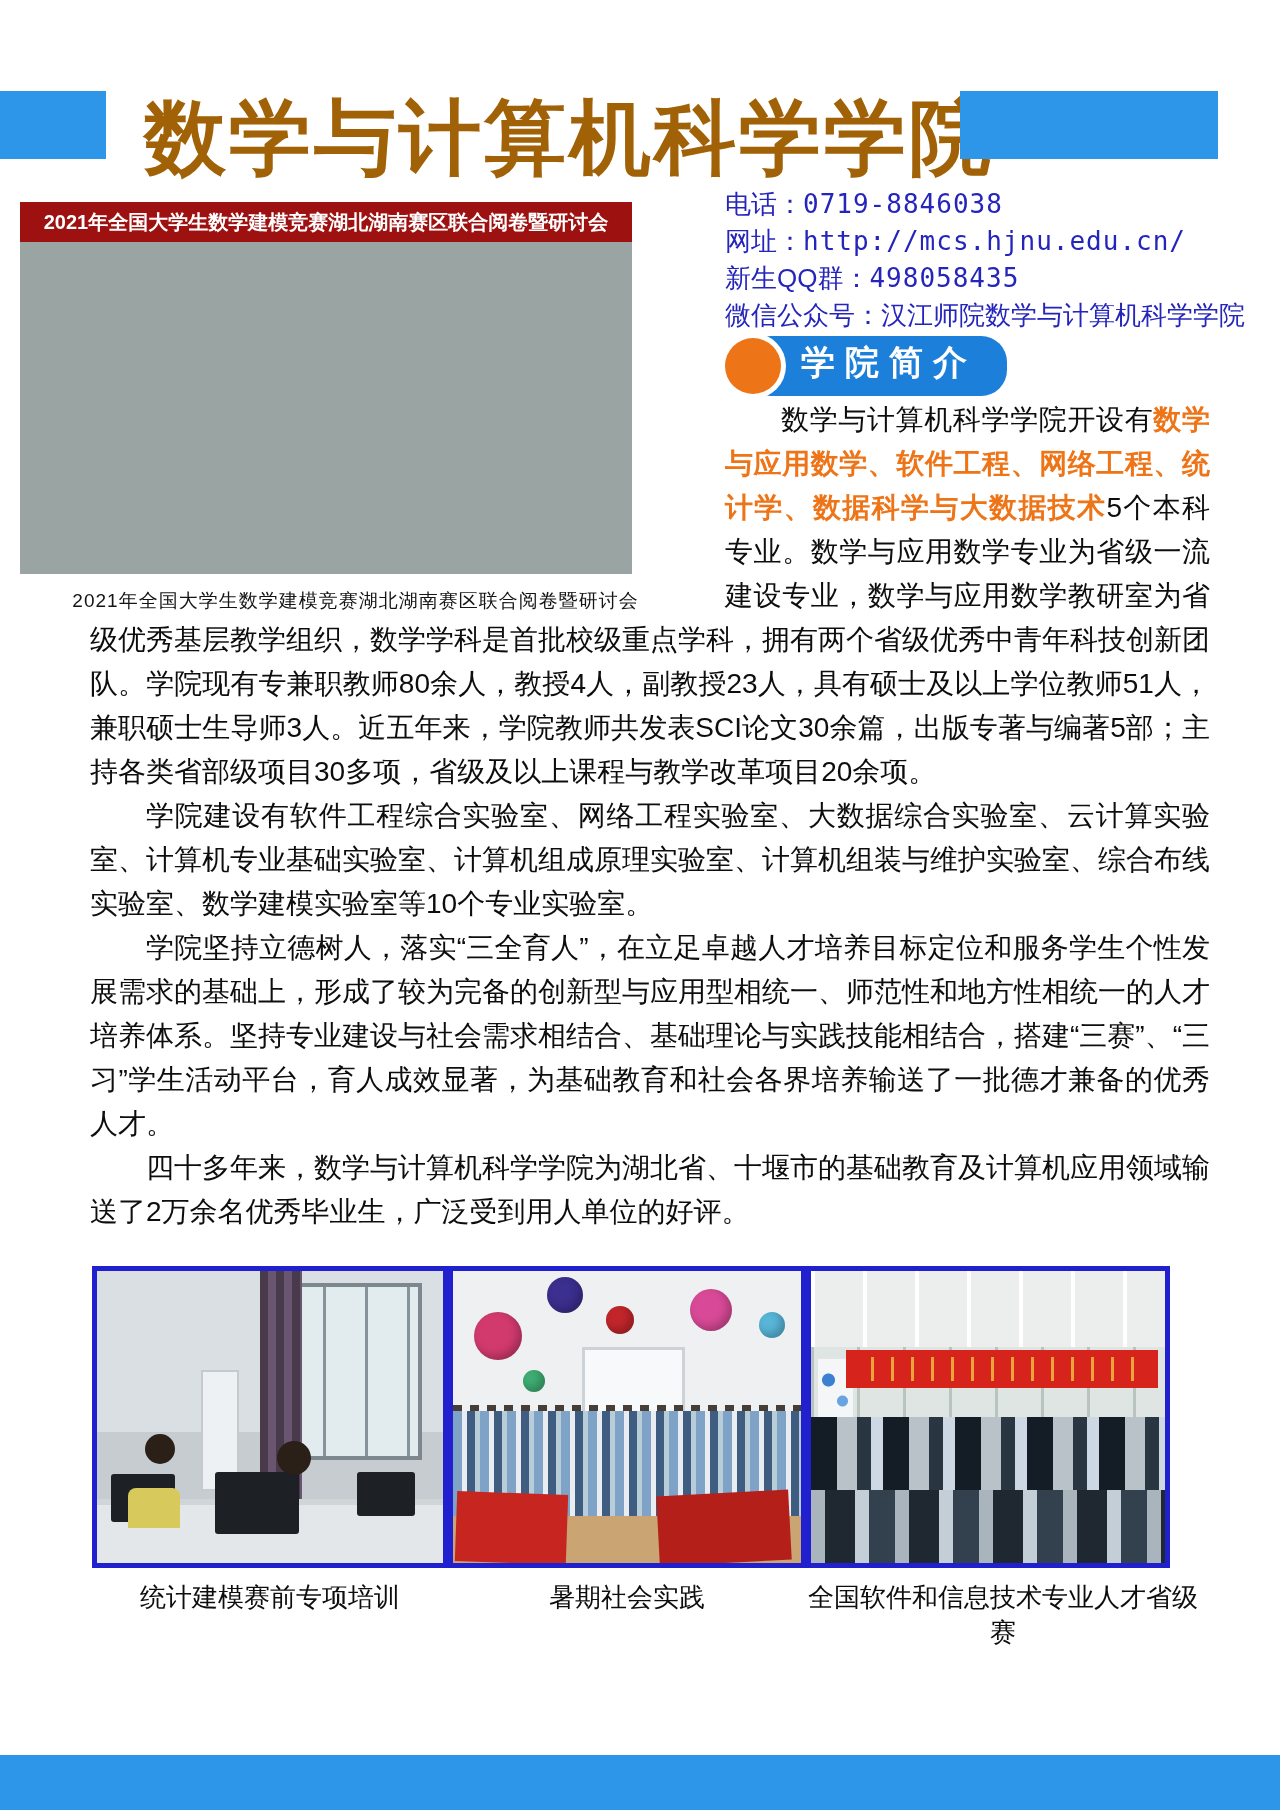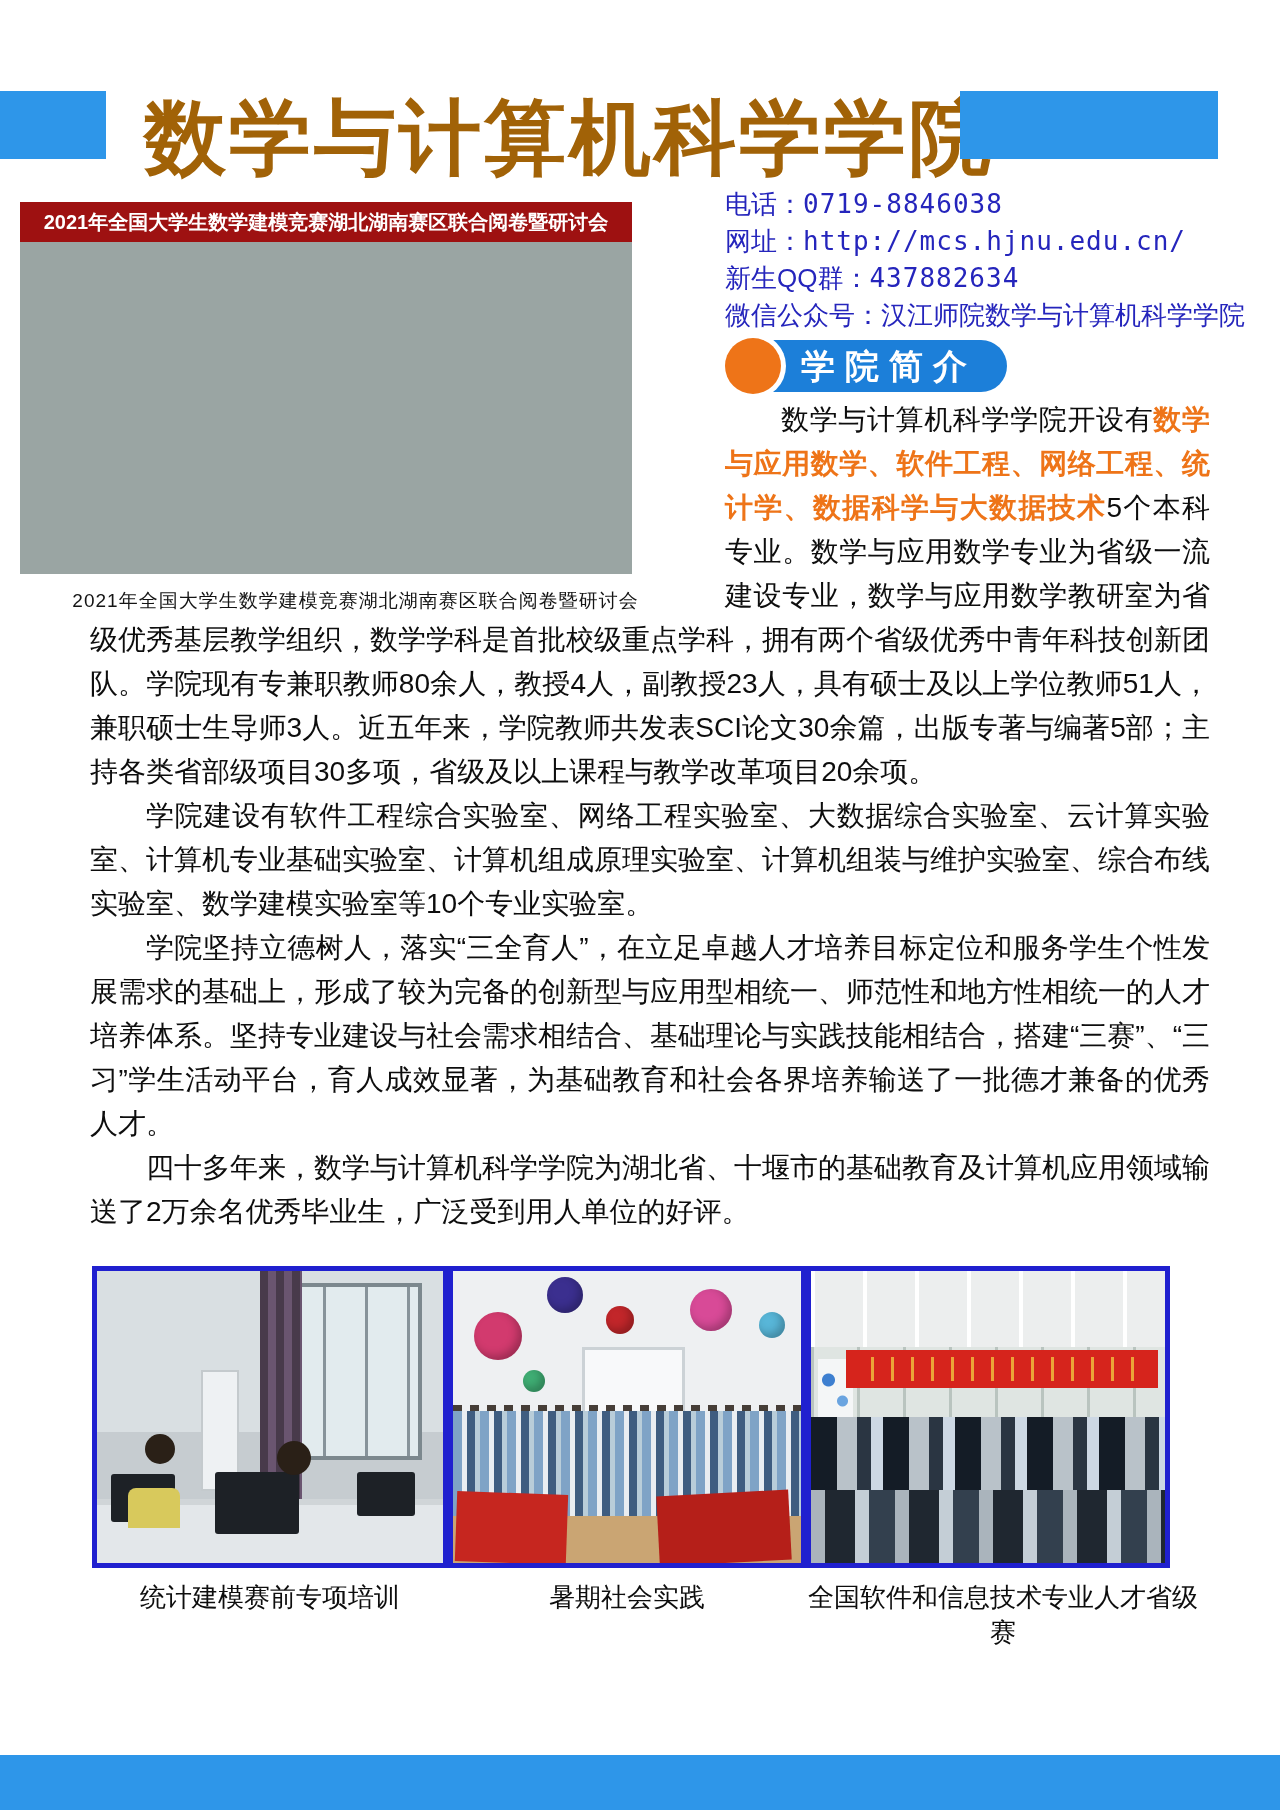--- a/index.html
+++ b/index.html
@@ -55,21 +55,21 @@
   
   .contact{margin-top:16px;}
   .contact-line{font-size:26px;line-height:37px;color:#2525bc;white-space:nowrap;}
   .contact-val{font-family:"DejaVu Sans Mono","Liberation Mono",monospace;letter-spacing:1px;}
 
   
   .badge-row{margin:2px 0 4px 0;line-height:58px;height:58px;}
   .badge{display:inline-flex;align-items:center;vertical-align:middle;}
   .badge-dot{width:56px;height:56px;border-radius:50%;background:#ee7418;
              box-shadow:0 0 0 5px #fff;z-index:2;}
-  .badge-pill{margin-left:-24px;height:52px;line-height:52px;padding:0 30px 0 44px;
+  .badge-pill{margin-left:-24px;height:60px;line-height:52px;padding:0 30px 0 44px;
               background:#1c7fd9;border-radius:14px 26px 26px 14px;
               color:#fff;font-size:34px;font-weight:700;letter-spacing:10px;white-space:nowrap;}
 
   
   .gallery{clear:none;display:flex;justify-content:space-between;margin:32px 80px 0 92px;}
   .gitem{margin:0;}
   .gphoto{position:relative;overflow:hidden;border:5px solid #2020cf;height:292px;background:#dfe3e5;}
   .gphoto1{width:346px;}
   .gphoto2{width:348px;}
   .gphoto3{width:354px;}
@@ -149,21 +149,21 @@
     <figure class="main-photo-block">
       <div class="main-photo">
         <div class="mp-banner">2021年全国大学生数学建模竞赛湖北湖南赛区联合阅卷暨研讨会</div>
       </div>
       <figcaption class="mp-caption">2021年全国大学生数学建模竞赛湖北湖南赛区联合阅卷暨研讨会</figcaption>
     </figure>
 
     <div class="contact">
       <div class="contact-line"><span>电话：</span><span class="contact-val">0719-8846038</span></div>
       <div class="contact-line"><span>网址：</span><span class="contact-val">http://mcs.hjnu.edu.cn/</span></div>
-      <div class="contact-line"><span>新生QQ群：</span><span class="contact-val">437882634</span></div>
+      <div class="contact-line"><span>新生QQ群：</span><span class="contact-val">498058435</span></div>
       <div class="contact-line"><span>微信公众号：</span><span>汉江师院数学与计算机科学学院</span></div>
     </div>
 
     <div class="badge-row">
       <span class="badge">
         <span class="badge-dot"></span>
         <span class="badge-pill">学院简介</span>
       </span>
     </div>
 

